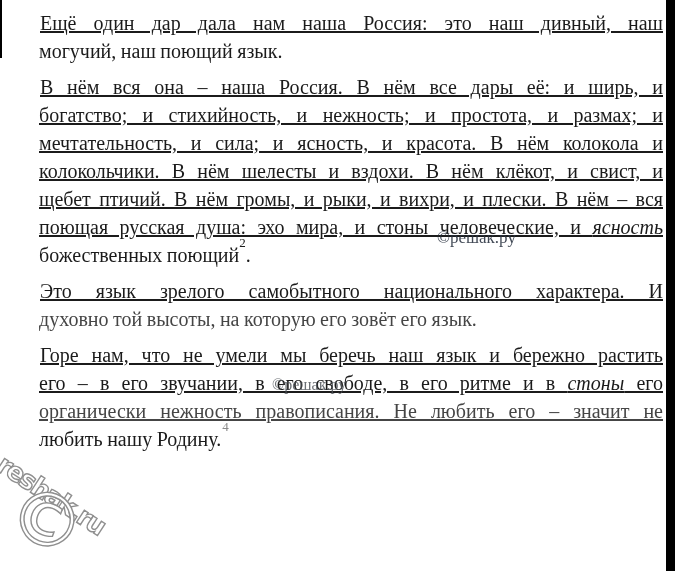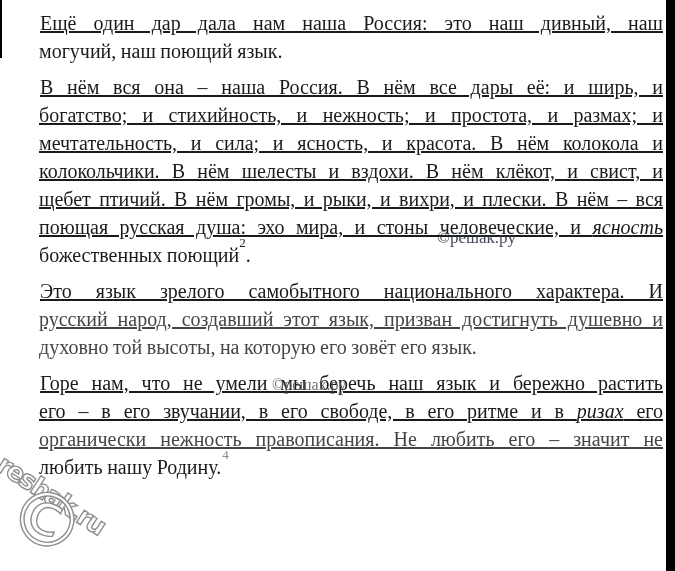--- a/index.html
+++ b/index.html
@@ -109,26 +109,25 @@
         <div class="line just indent"><span>В нём вся она – наша Россия. В нём все дары её: и ширь, и</span></div>
         <div class="line just"><span>богатство; и стихийность, и нежность; и простота, и размах; и</span></div>
         <div class="line just"><span>мечтательность, и сила; и ясность, и красота. В нём колокола и</span></div>
         <div class="line just"><span>колокольчики. В нём шелесты и вздохи. В нём клёкот, и свист, и</span></div>
         <div class="line just"><span>щебет птичий. В нём громы, и рыки, и вихри, и плески. В нём – вся</span></div>
         <div class="line just"><span>поющая русская душа: эхо мира, и стоны человеческие, и </span><em>ясность</em></div>
         <div class="line"><span>божественных поющий</span><sup class="fn">2</sup><span>.</span></div>
       </div>
       <div class="para">
         <div class="line just indent"><span>Это язык зрелого самобытного национального характера. И</span></div>
-        <div class="line just faded"><span>русский народ, создавший этот язык, призван достигнуть душевно и</span></div>
         <div class="line faded"><span>духовно той высоты, на которую его зовёт его язык.</span></div>
       </div>
       <div class="para">
         <div class="line just indent"><span>Горе нам, что не умели мы беречь наш язык и бережно растить</span></div>
-        <div class="line just"><span>его – в его звучании, в его свободе, в его ритме и в </span><em>ризах</em><span> его</span></div>
+        <div class="line just"><span>его – в его звучании, в его свободе, в его ритме и в </span><em>стоны</em><span> его</span></div>
         <div class="line just faded"><span>органически нежность правописания. Не любить его – значит не</span></div>
         <div class="line"><span>любить нашу Родину.</span><sup class="fn light">4</sup></div>
       </div>
     </div>
 
   <div class="wm-inline wm1">©решак.ру</div>
   <div class="wm-inline wm2">©решак.ру</div>
 
   <div class="wm-diag-text">reshak.ru</div>
   <div class="wm-diag-symbol">©</div>

